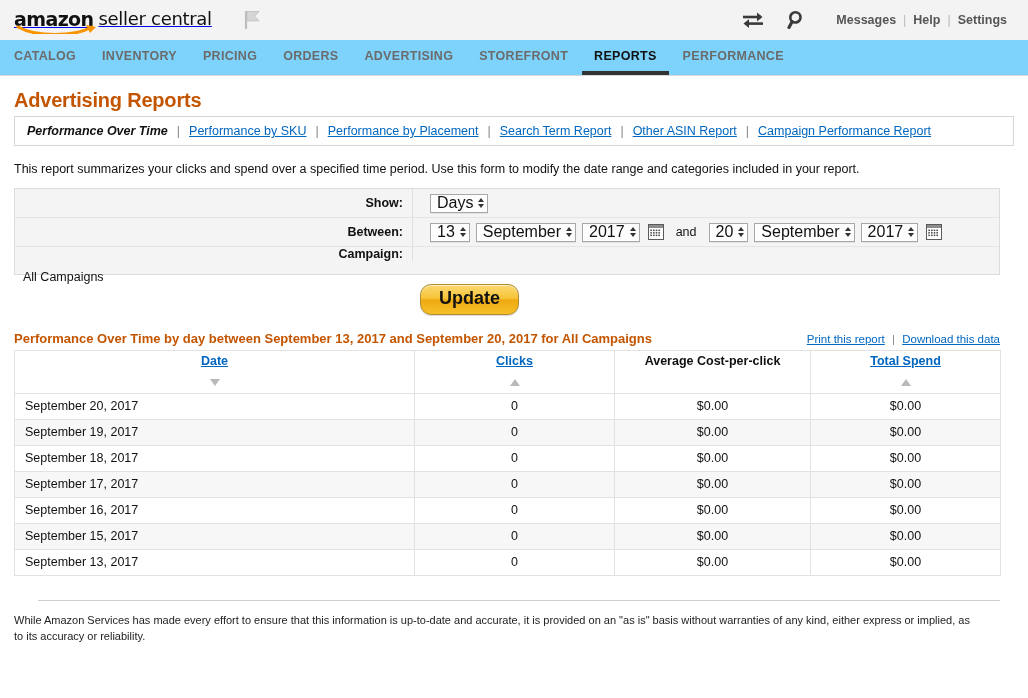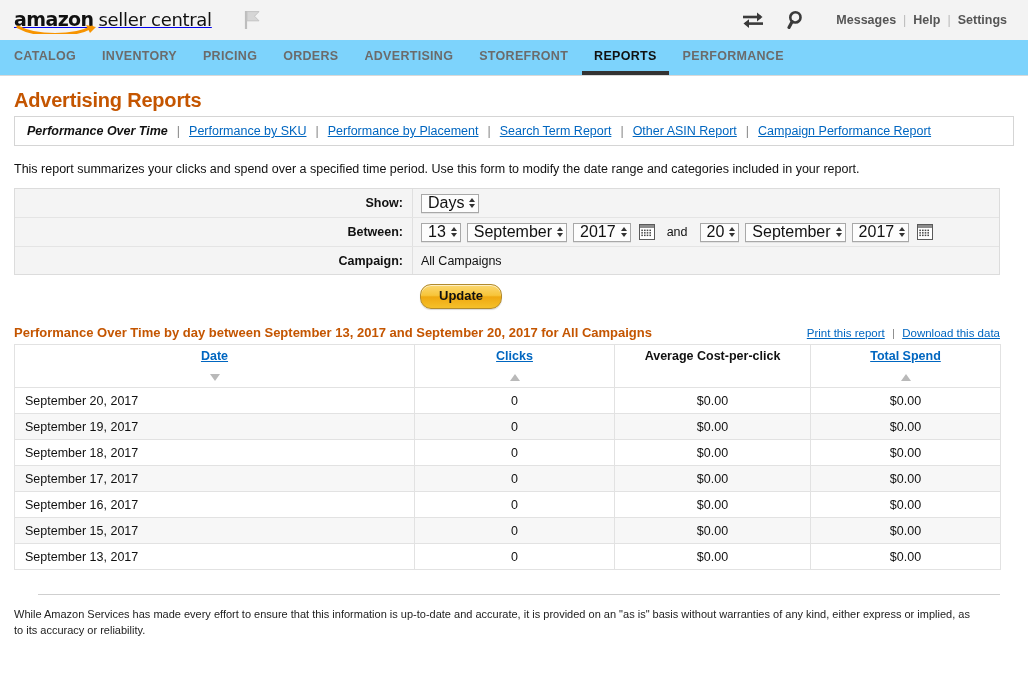--- a/index.html
+++ b/index.html
@@ -15,21 +15,21 @@
 
   
   .masthead {
     height: 40px;
     background: #f3f3f3;
     display: flex;
     align-items: center;
     padding: 0 14px 0 14px;
     position: relative;
   }
-  .logo-wrap { display: flex; align-items: flex-end; gap: 5px; position: relative; }
+  .logo-wrap { display: flex; align-items: flex-start; gap: 5px; position: relative; }
   .logo-amazon {
     font-family: "DejaVu Sans", sans-serif;
     font-size: 19px;
     font-weight: 700;
     color: #111;
     letter-spacing: -0.6px;
     line-height: 1;
     position: relative;
     padding-bottom: 2px;
   }
@@ -143,22 +143,23 @@
   .form-panel {
     border: 1px solid #dcdcdc;
     background: #f4f4f4;
     width: 986px;
   }
   .form-row {
     display: flex;
     align-items: center;
     min-height: 27px;
     border-bottom: 1px solid #e4e4e4;
-  }
-  .form-row:last-child { border-bottom: none; }
+    gap: 9px;
+  }
+  .form-row:last-child { border-bottom: none; flex-direction: column; }
   .form-label {
     width: 398px;
     text-align: right;
     padding-right: 9px;
     font-size: 12.5px;
     font-weight: 700;
     color: #111;
     border-right: 1px solid #e0e0e0;
     align-self: stretch;
     display: flex;
@@ -221,21 +222,21 @@
   
   .update-wrap {
     width: 986px;
     display: flex;
     margin-top: 9px;
   }
   .update-btn {
     margin-left: 398px;
     transform: translateX(8px);
     font-family: "Liberation Sans", sans-serif;
-    font-size: 13px;
+    font-size: 18px;
     font-weight: 700;
     color: #111;
     padding: 4px 18px 5px 18px;
     border: 1px solid #b28b2d;
     border-radius: 11px;
     background: linear-gradient(to bottom, #fbd872 0%, #f7c53a 45%, #efa911 52%, #f5c02a 100%);
     box-shadow: inset 0 1px 0 rgba(255,255,255,0.6), 0 1px 1px rgba(0,0,0,0.15);
     cursor: pointer;
     line-height: 1.1;
   }

